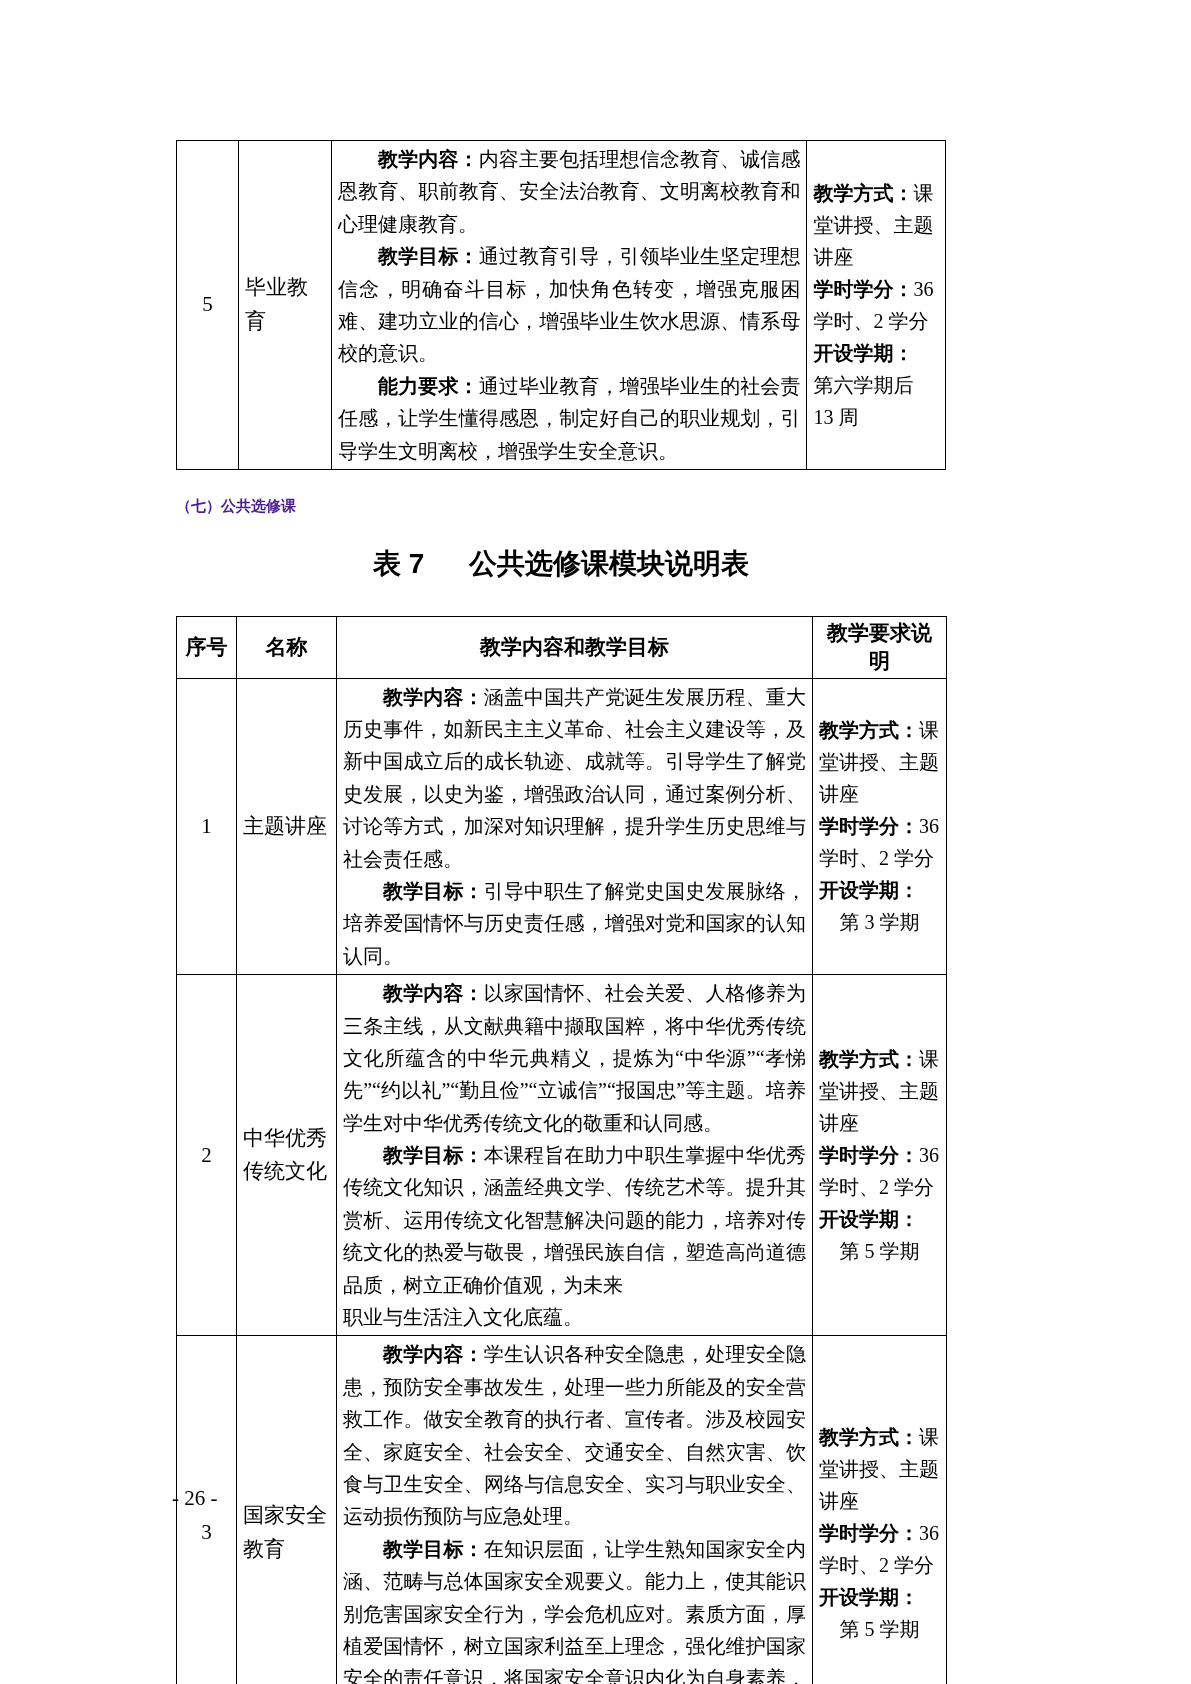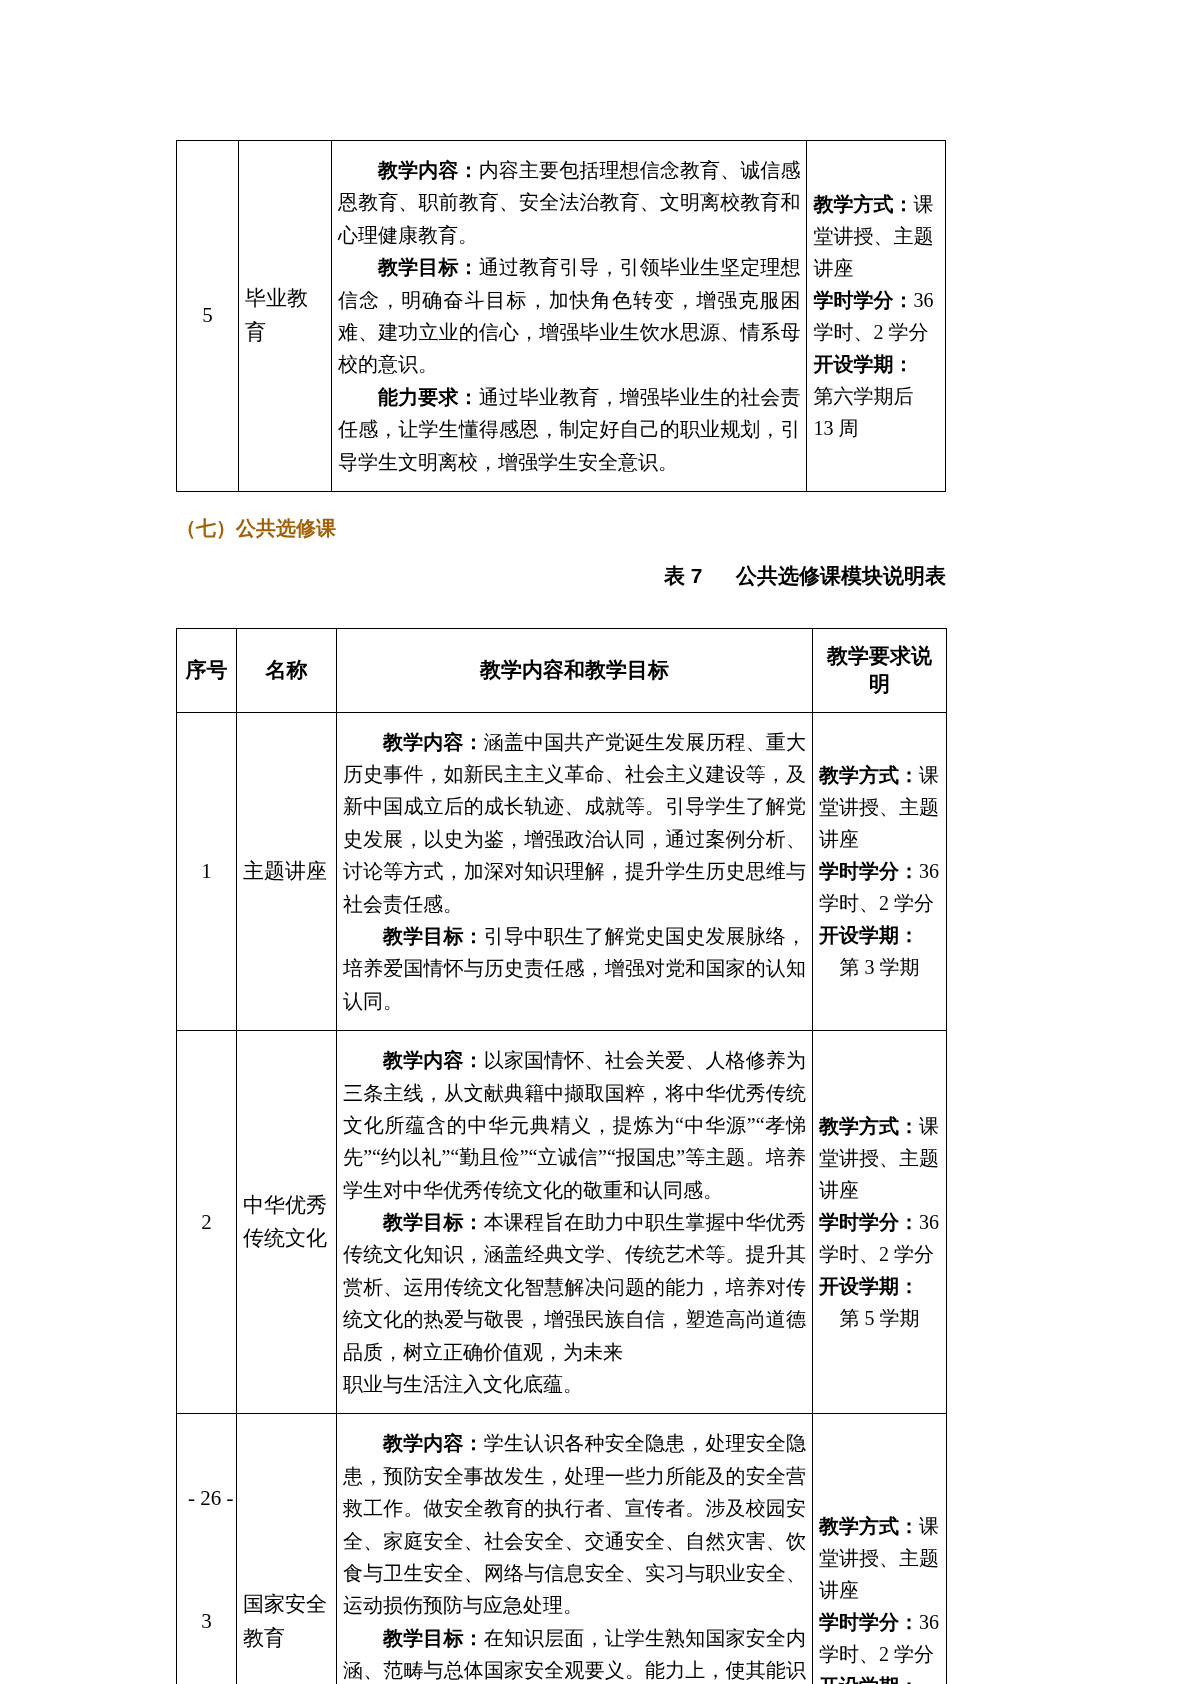--- a/index.html
+++ b/index.html
@@ -6,21 +6,21 @@
   .page{
     position:relative;
     width:1191px;height:1684px;
     background:#ffffff;
     font-family:"Liberation Serif",serif;
     color:#000;
     overflow:hidden;
   }
   .content{position:absolute;left:176px;top:140px;width:770px;}
   table.doc-table{border-collapse:collapse;table-layout:fixed;width:100%;}
-  .doc-table td,.doc-table th{border:1.5px solid #000;padding:13px 6px;vertical-align:middle;}
+  .doc-table td,.doc-table th{border:1.5px solid #000;padding:2px 6px;vertical-align:middle;}
   .t-top{width:744px;}
   .t7{width:770px;margin-top:38px;}
   .t-top tbody tr{height:278px;}
   .t7 thead tr{height:50px;}
   .t7 tbody tr:nth-child(1){height:193px;}
   .t7 tbody tr:nth-child(2){height:290px;}
   .t7 tbody tr:nth-child(3){height:303px;}
   .t7 tbody tr:nth-child(4){height:95px;}
   .doc-table th{
     font-family:"Liberation Sans",sans-serif;
@@ -36,31 +36,31 @@
   .para.noindent{text-indent:0;}
   .lbl{font-family:"Liberation Sans",sans-serif;font-weight:700;}
   .lbl.block{display:block;}
   .c-req{vertical-align:middle;padding:2px 4px 2px 5px;}
   .req{font-size:20px;line-height:1.6;text-align:left;}
   .pre{white-space:pre-wrap;}
   .center{text-align:center;}
   .sec-heading{
     margin:20px 0 0 0;
     font-family:"Liberation Sans",sans-serif;
-    font-weight:700;font-size:20px;line-height:32px;color:#a16207;
+    font-weight:700;font-size:15px;line-height:32px;color:#4c1d95;
   }
   .tbl-title{
-    margin-top:18px;height:28px;
-    text-align:right;
+    margin-top:28px;height:28px;
+    text-align:center;
     font-family:"Liberation Sans",sans-serif;
-    font-weight:700;font-size:21px;line-height:28px;
+    font-weight:700;font-size:28px;line-height:28px;
   }
   .tbl-title .gap{display:inline-block;width:1.6em;}
   .page-num{
-    position:absolute;left:188px;top:1486px;
+    position:absolute;left:172px;top:1486px;
     font-size:21px;font-family:"Liberation Serif",serif;
   }
 </style>
 </head>
 <body>
 
 <div class="page">
   <div class="content">
 
     <table class="doc-table t-top">

